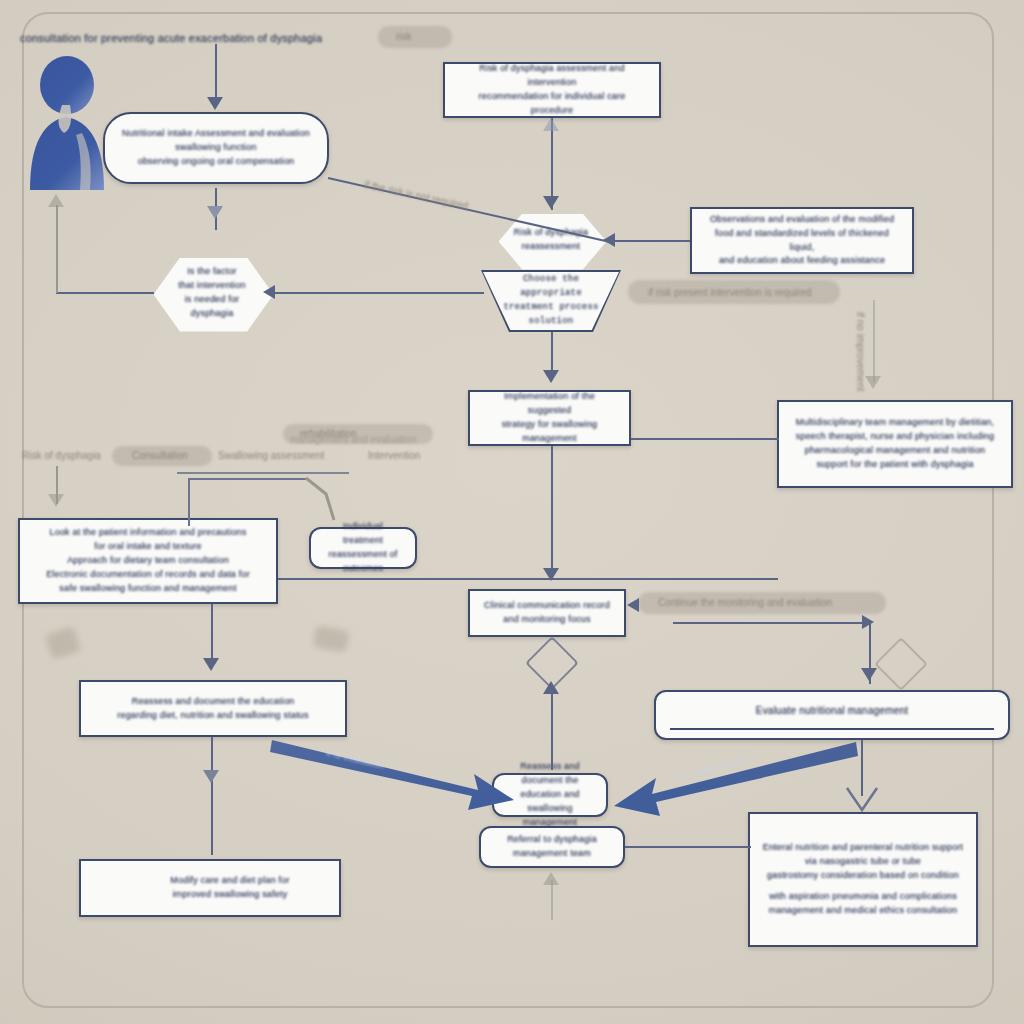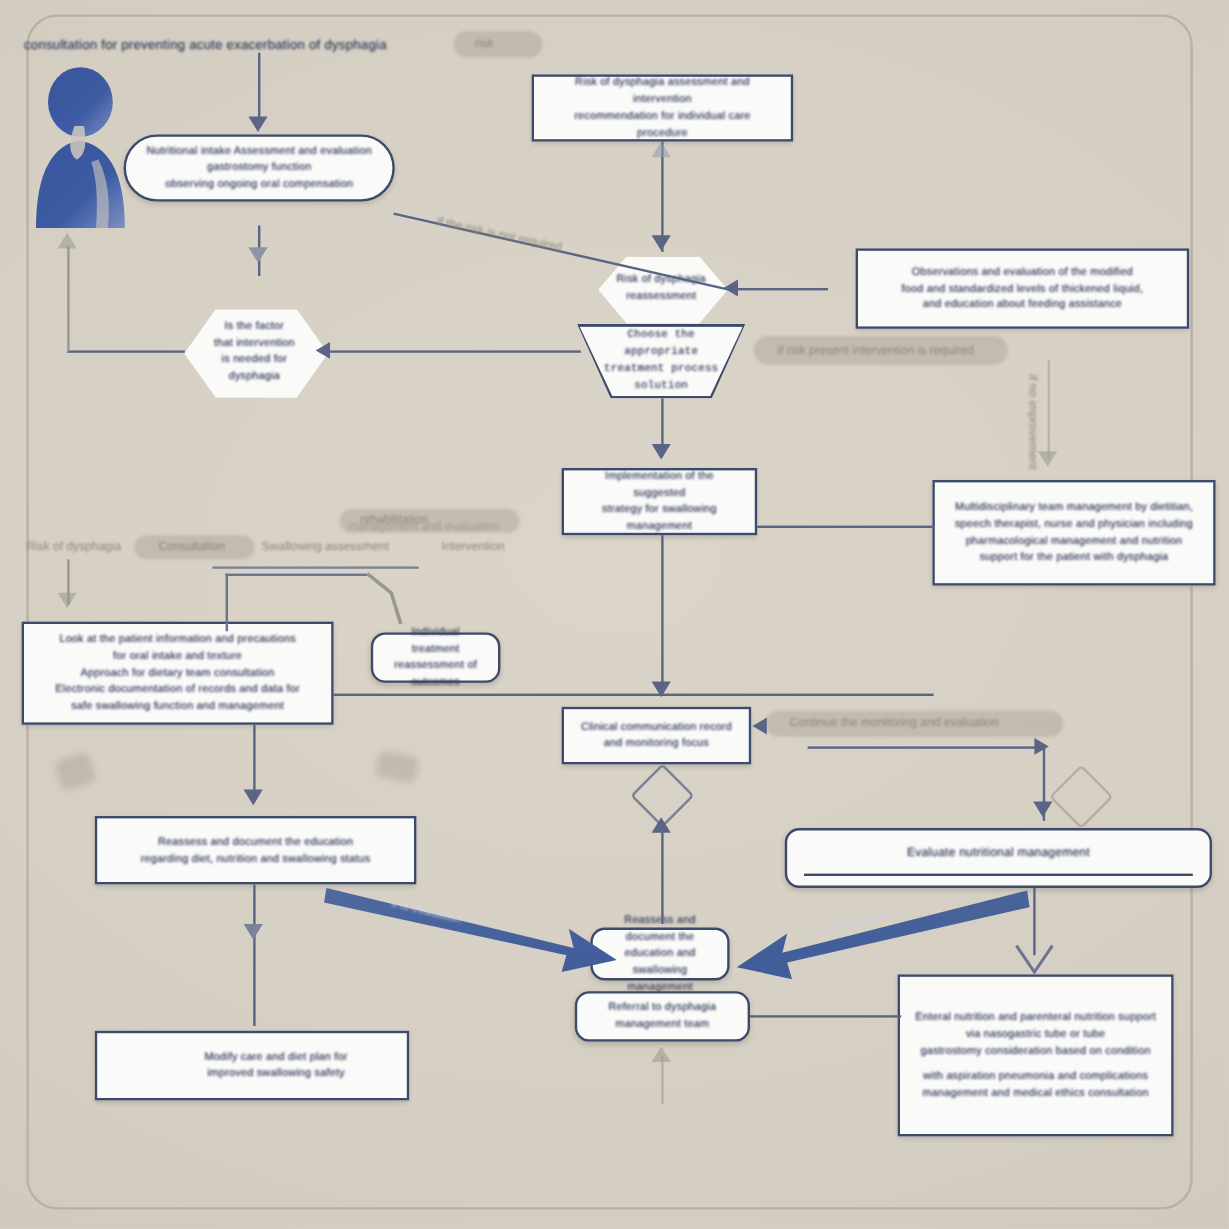--- a/index.html
+++ b/index.html
@@ -206,24 +206,24 @@
           <stop offset="100%" stop-color="#7d8fc4"></stop>
         </linearGradient>
       </defs>
       <ellipse cx="47" cy="30" rx="27" ry="29" fill="url(#pg)"></ellipse>
       <path d="M10 135 C10 88 24 66 46 62 C70 66 84 88 84 135 Z" fill="url(#pg)"></path>
       <path d="M42 50 C38 62 36 72 44 78 C52 74 52 62 50 50 Z" fill="#cfc9c0" opacity=".85"></path>
       <path d="M62 78 C70 94 72 112 70 135 L60 135 C62 110 60 92 56 80 Z" fill="#cfc9c0" opacity=".6"></path>
     </svg>
   </div>
 
-  <div class="node" style="left:103px;top:112px;width:226px;height:56px;border-radius:28px;">
+  <div class="node" style="left:103px;top:112px;width:226px;height:72px;border-radius:28px;">
     <div class="txt">
       <div class="blur xs">Nutritional intake Assessment and evaluation</div>
-      <div class="blur xs">gastrostomy function</div>
+      <div class="blur xs">swallowing function</div>
       <div class="blur xs">observing ongoing oral compensation</div>
     </div>
   </div>
 
   <div class="node" style="left:443px;top:62px;width:218px;height:56px;">
     <div class="txt">
       <div class="blur xs">Risk of dysphagia assessment and intervention</div>
       <div class="blur xs">recommendation for individual care procedure</div>
     </div>
   </div>
@@ -257,21 +257,21 @@
     <div class="trap"></div>
     <div class="shapetext">
       <div style="width:110px;">
         <div class="blur xs">Choose the appropriate</div>
         <div class="blur xs">treatment process</div>
         <div class="blur xs">solution</div>
       </div>
     </div>
   </div>
 
-  <div class="node" style="left:690px;top:207px;width:278px;height:67px;margin-left:23px;">
+  <div class="node" style="left:690px;top:207px;width:224px;height:67px;">
     <div class="txt">
       <div class="blur xs">Observations and evaluation of the modified</div>
       <div class="blur xs">food and standardized levels of thickened liquid,</div>
       <div class="blur xs">and education about feeding assistance</div>
     </div>
   </div>
 
   <div class="node" style="left:468px;top:390px;width:163px;height:56px;">
     <div class="txt">
       <div class="blur xs">Implementation of the suggested</div>

